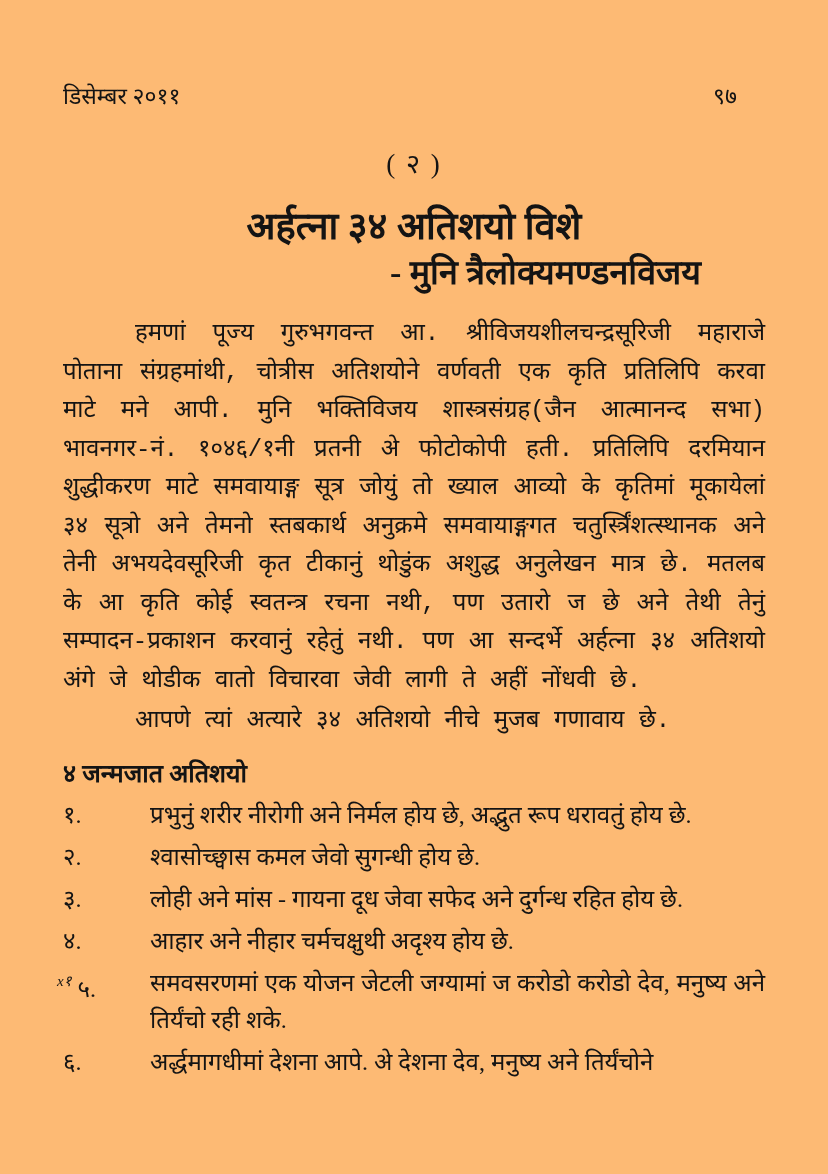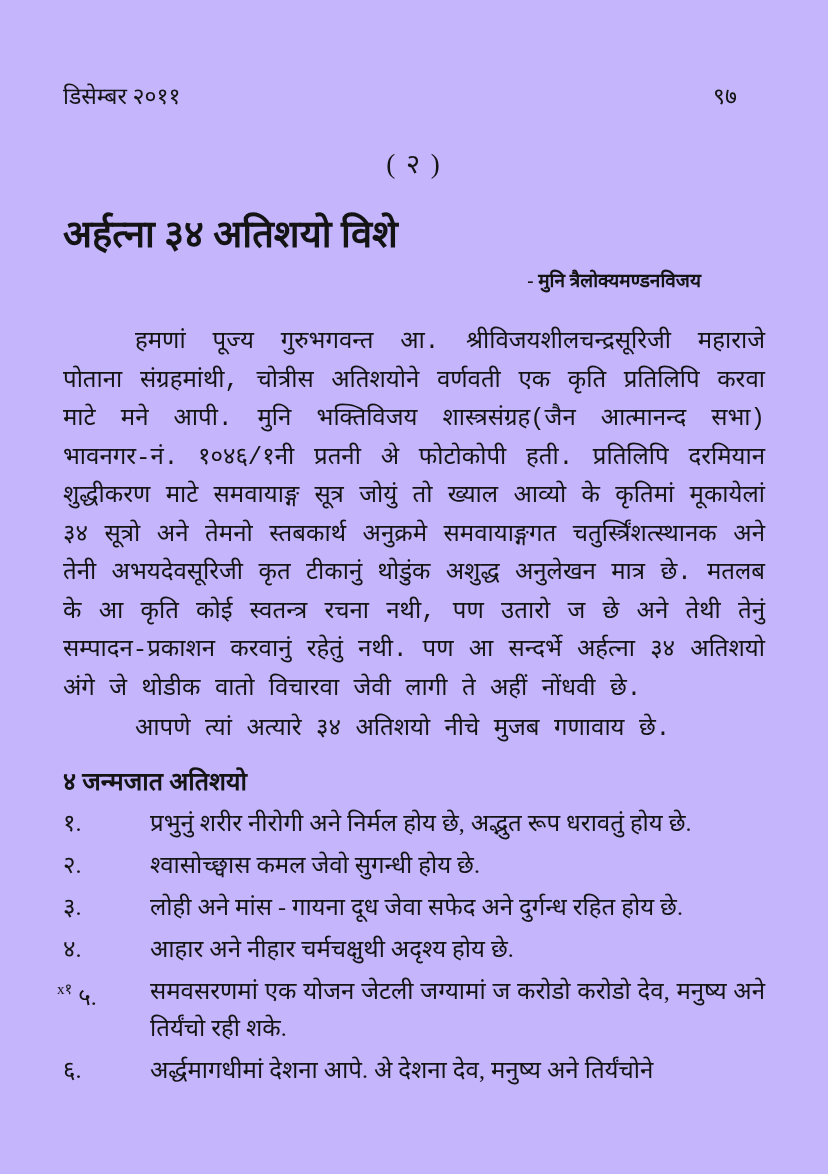--- a/index.html
+++ b/index.html
@@ -5,21 +5,21 @@
   html, body {
     margin: 0;
     padding: 0;
     background: #ffffff;
   }
   .page {
     position: relative;
     width: 828px;
     height: 1174px;
     margin: 0 auto;
-    background: #c4b5fd;
+    background: #fdba74;
     color: #141414;
     font-family: "Liberation Serif", "DejaVu Serif", serif;
     overflow: hidden;
     box-sizing: border-box;
     padding: 84px 63px 0 63px;
   }
   .header-row {
     display: flex;
     justify-content: space-between;
     align-items: baseline;
@@ -29,28 +29,29 @@
   .header-row .page-num {
     padding-right: 28px;
   }
   .section-number {
     text-align: center;
     font-size: 27px;
     margin-top: 34px;
     letter-spacing: 2px;
   }
   .title {
+    text-align: center;
     font-size: 38px;
     font-weight: bold;
-    margin: 30px 0 0 0;
+    margin: 22px 0 0 0;
     line-height: 46px;
   }
   .author {
     text-align: right;
-    font-size: 19px;
+    font-size: 34px;
     font-weight: bold;
     margin-top: 8px;
     padding-right: 64px;
     line-height: 32px;
   }
   .para {
     font-size: 24px;
     line-height: 38.5px;
     text-align: justify;
     margin: 26px 0 0 0;
@@ -74,20 +75,21 @@
     flex: 0 0 47px;
     position: relative;
     white-space: nowrap;
   }
   .item .num sup {
     font-size: 15px;
     position: relative;
     top: -2px;
     left: -6px;
     letter-spacing: 0;
+    font-style: italic;
   }
   .item .txt {
     flex: 1 1 auto;
     text-align: justify;
     margin-left: 40px;
   }
   .footnote-area {
     position: absolute;
     left: 63px;
     top: 1040px;

